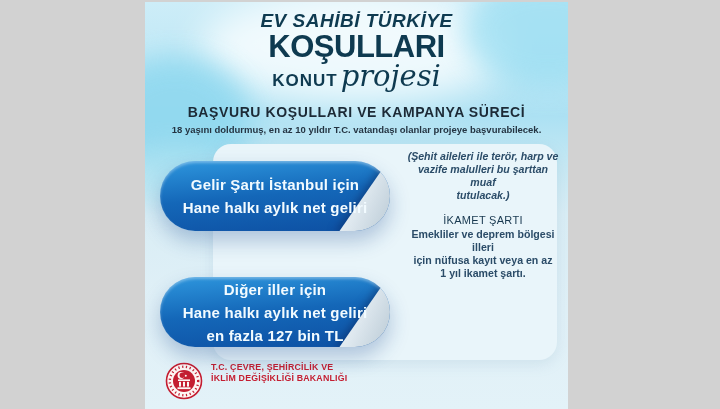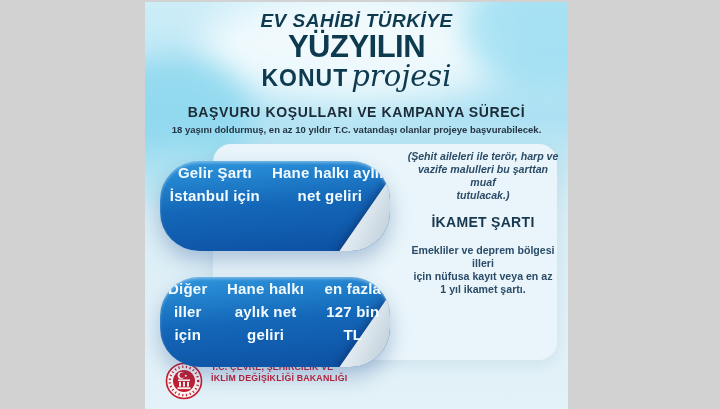--- a/index.html
+++ b/index.html
@@ -18,72 +18,72 @@
   .cloud-white { left:55px; top:-12px; width:310px; height:115px; background:rgba(255,255,255,.75); filter:blur(18px); }
   .blob-cyan-left { left:-45px; top:55px; width:150px; height:125px; background:#8ed8ef; opacity:.85; filter:blur(14px); }
   .blob-cyan-left2 { left:-30px; top:145px; width:120px; height:60px; background:#b5e5f2; opacity:.6; filter:blur(12px); }
   .blob-cyan-right { left:318px; top:-25px; width:170px; height:110px; background:#9adef2; opacity:.75; filter:blur(14px); }
 
   
   .titleblock { position:absolute; top:8px; left:0; width:100%; text-align:center; color:#0e3a50; z-index:2; }
   .t1 { font-size:19px; font-weight:bold; font-style:italic; letter-spacing:.5px; }
   .t2 { font-size:31px; font-weight:bold; letter-spacing:-.5px; margin-top:-3px; }
   .t3row { margin-top:-6px; display:flex; justify-content:center; align-items:baseline; }
-  .t3b { font-size:23px; font-weight:bold; letter-spacing:1px; }
+  .t3b { font-size:17px; font-weight:bold; letter-spacing:1px; }
   .t3s { font-family:"DejaVu Serif", serif; font-style:italic; font-size:29px; margin-left:3px; }
 
   .sect-head { position:absolute; top:102px; left:0; width:100%; text-align:center;
     font-size:14px; font-weight:bold; color:#1c2a36; letter-spacing:.6px; z-index:2; }
   .sect-sub { position:absolute; top:122px; left:0; width:100%; text-align:center;
     font-size:9.5px; font-weight:bold; color:#243442; z-index:2; }
 
   
   .card { position:absolute; left:68px; top:142px; width:344px; height:216px;
     background:#e9f5fa; border-radius:18px; box-shadow:0 4px 14px rgba(120,160,190,.18); z-index:1; }
 
   
-  .pill { position:absolute; left:15px; width:230px; height:90px; border-radius:39px;
+  .pill { position:absolute; left:15px; width:230px; height:70px; border-radius:39px;
     background:linear-gradient(175deg, #2e97de 0%, #1467b8 48%, #0d4fa2 100%);
     box-shadow:0 10px 20px rgba(20,70,140,.28), inset 0 2px 3px rgba(255,255,255,.35);
-    overflow:hidden; z-index:3; display:flex; flex-direction:row; justify-content:center;
+    overflow:hidden; z-index:3; display:flex; flex-direction:column; justify-content:center;
     text-align:center; }
   .pill1 { top:159px; } .pill2 { top:261px;margin-top:14px; }
   .pill .line { color:#f2fbff; font-weight:bold; font-size:15px; line-height:23px; letter-spacing:.2px; position:relative; z-index:1; }
   .curl { position:absolute; right:-1px; bottom:-1px; width:58px; height:80px; z-index:0;
     filter:drop-shadow(-4px 1px 4px rgba(8,35,90,.5)); }
   .curl::before { content:""; position:absolute; inset:0;
     background:linear-gradient(115deg, #f6fafc 18%, #dde7ee 55%, #b9c9d4 100%);
     clip-path:polygon(100% 6%, 10% 100%, 100% 100%); }
 
   
   .rightcol { position:absolute; left:262px; top:148px; width:152px; text-align:center;
     color:#2b4c68; z-index:2; }
   .block { white-space:pre-line; font-size:10.6px; line-height:13px; font-weight:bold; margin-bottom:12px; }
   .block.italic { font-style:italic; }
-  .block-heading { font-size:14px; font-weight:bold; color:#18384f; letter-spacing:.3px; margin-bottom:14px; }
+  .block-heading { font-size:11px; font-weight:normal; color:#18384f; letter-spacing:.3px; margin-bottom:2px; }
 
   
   .footer { position:absolute; left:20px; top:360px; display:flex; gap:8px; z-index:2; }
   .ministry { font-size:8.8px; font-weight:bold; color:#c41e31; line-height:10.5px;
     white-space:pre-line; letter-spacing:.2px; }
 </style>
 </head>
 <body>
 
 <div class="stage">
   <div class="content">
 
     <div class="blob cloud-white"></div>
     <div class="blob blob-cyan-left"></div>
     <div class="blob blob-cyan-left2"></div>
     <div class="blob blob-cyan-right"></div>
 
     <div class="titleblock">
       <div class="t1">EV SAHİBİ TÜRKİYE</div>
-      <div class="t2">YÜZYILIN</div>
+      <div class="t2">KOŞULLARI</div>
       <div class="t3row">
         <span class="t3b">KONUT</span>
         <span class="t3s">projesi</span>
       </div>
     </div>
 
     <div class="sect-head">BAŞVURU KOŞULLARI VE KAMPANYA SÜRECİ</div>
     <div class="sect-sub">18 yaşını doldurmuş, en az 10 yıldır T.C. vatandaşı olanlar projeye başvurabilecek.</div>
 
     <div class="card"></div>

